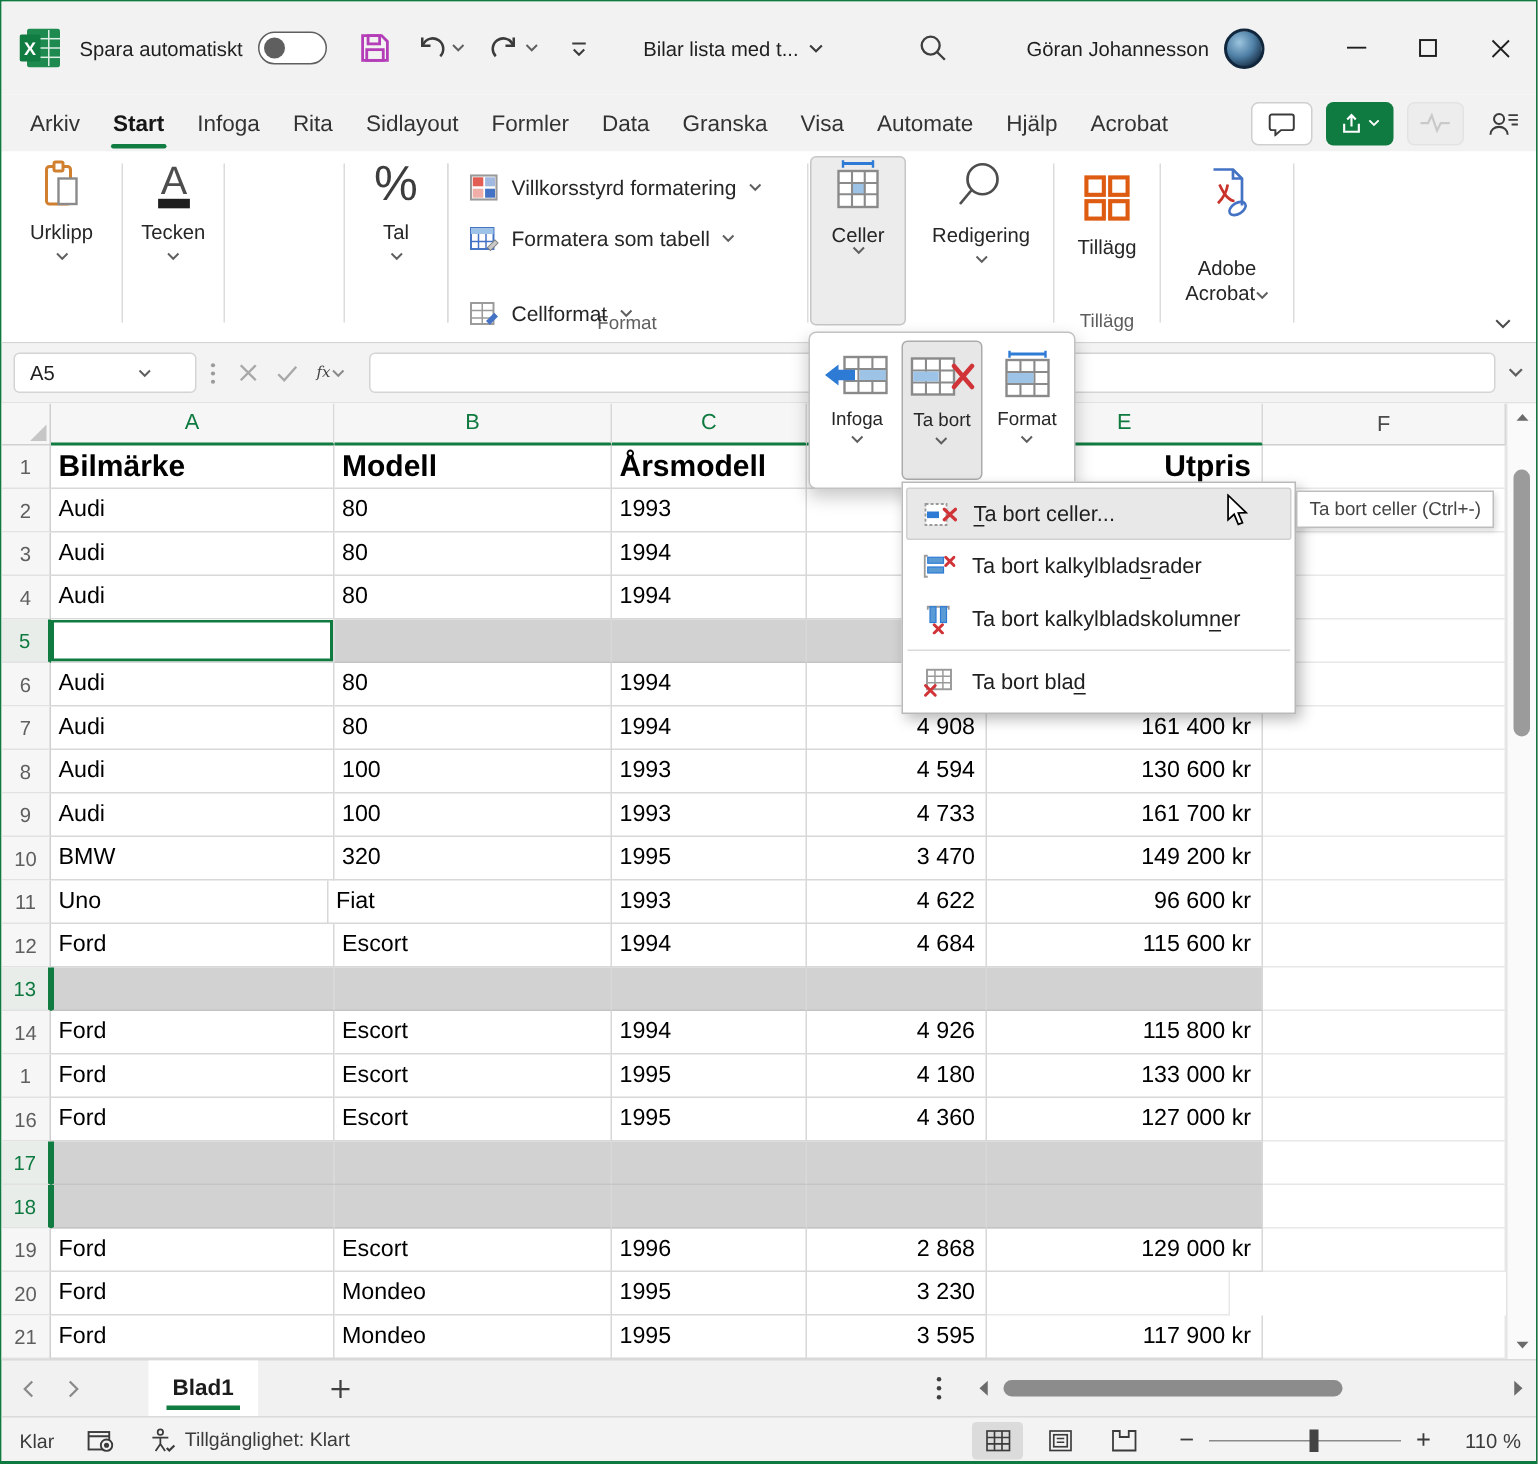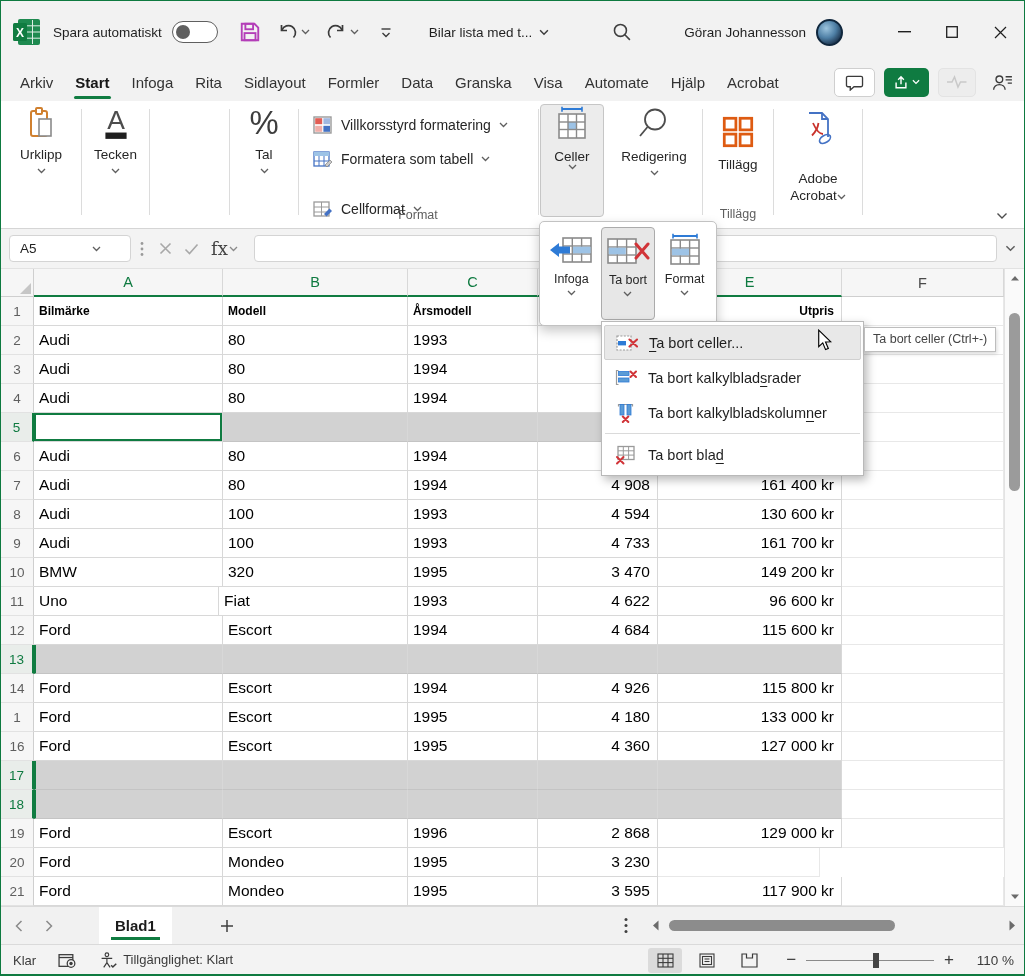--- a/index.html
+++ b/index.html
@@ -82,39 +82,39 @@
   .cursor{position:absolute;left:816px;top:328px;z-index:70}
 
   
   .formulabar{position:absolute;left:0;top:228px;width:100%;height:40px;background:#F3F3F3;
     display:flex;align-items:center;padding:0 8px;border-bottom:1px solid #E2E2E2}
   .namebox{width:122px;height:27px;background:#fff;border:1px solid #D4D4D4;border-radius:4px;
     display:flex;align-items:center;font-size:13.5px;padding:0 8px 0 10px}
   .namebox span{flex:1}
   .fb-dots{margin:0 9px}
   .fb-btn{margin:0 6px;display:flex;align-items:center}
-  .fx{font-family:"DejaVu Serif",serif;font-size:18px;color:#444;margin-right:1px}
+  .fx{font-family:"DejaVu Serif",serif;font-style:italic;font-size:10px;color:#444;margin-right:1px}
   .fb-input{flex:1;height:27px;background:#fff;border:1px solid #D4D4D4;border-radius:4px;margin:0 8px 0 10px}
 
   
   .grid{position:absolute;left:0;top:268px;width:1003px;height:637px;background:#fff;overflow:hidden}
   .ghead{display:flex;height:28px}
   .gcorner{width:33px;background:#F6F6F6;border-right:1px solid #CFCFCF;border-bottom:1px solid #CFCFCF;position:relative}
   .gcorner:after{content:'';position:absolute;right:2px;bottom:2px;border-left:11px solid transparent;border-bottom:11px solid #C6C6C6}
   .gcol{background:#F6F6F6;border-right:1px solid #D8D8D8;border-bottom:2px solid #107C41;
     color:#0E7A40;font-size:14.5px;display:flex;align-items:center;justify-content:center}
   .gcol.unsel{border-bottom:1px solid #CFCFCF;color:#4a4a4a}
   .grow{display:flex;height:29px}
   .grhead{width:33px;background:#F6F6F6;border-right:1px solid #CFCFCF;border-bottom:1px solid #E2E2E2;
     color:#5f5f5f;font-size:13.5px;display:flex;align-items:center;justify-content:center}
   .grhead.sel{color:#0E7A40;background:#E9EDEA;border-right:2px solid #107C41}
   .gcell{border-right:1px solid #D8D8D8;border-bottom:1px solid #D8D8D8;font-size:15.5px;color:#000;
     display:flex;align-items:center;padding:0 5px;overflow:hidden;white-space:nowrap}
   .gcell.al-r{justify-content:flex-end;padding-right:7px}
-  .gcell.bold{font-weight:bold;font-size:12px}
+  .gcell.bold{font-weight:bold;font-size:20px}
   .gcell.sel{background:#D2D2D2;border-bottom-color:#C4C4C4}
   .gcell.sel-left{border-left:2px solid #107C41}
   .gcell.active{box-shadow:inset 0 0 0 2px #0F7B41;background:#fff}
   .gcell.fcol{border-color:#E8E8E8}
 
   
   .vscroll{position:absolute;left:1003px;top:268px;width:20px;height:637px;background:#FAFAFA;
     border-left:1px solid #E3E3E3;z-index:10}
   .vs-up{position:absolute;top:6px;left:0;width:100%;display:flex;justify-content:center}
   .vs-down{position:absolute;bottom:6px;left:0;width:100%;display:flex;justify-content:center}

